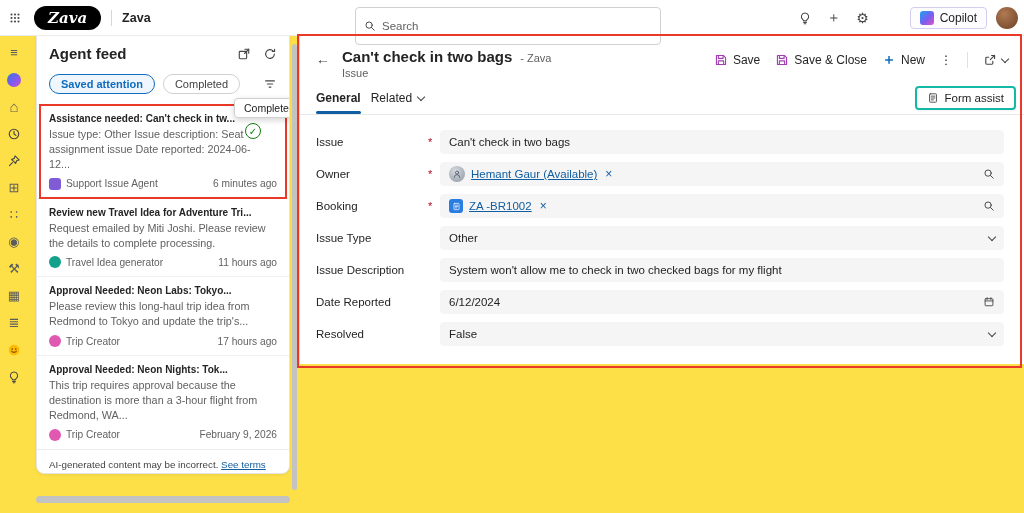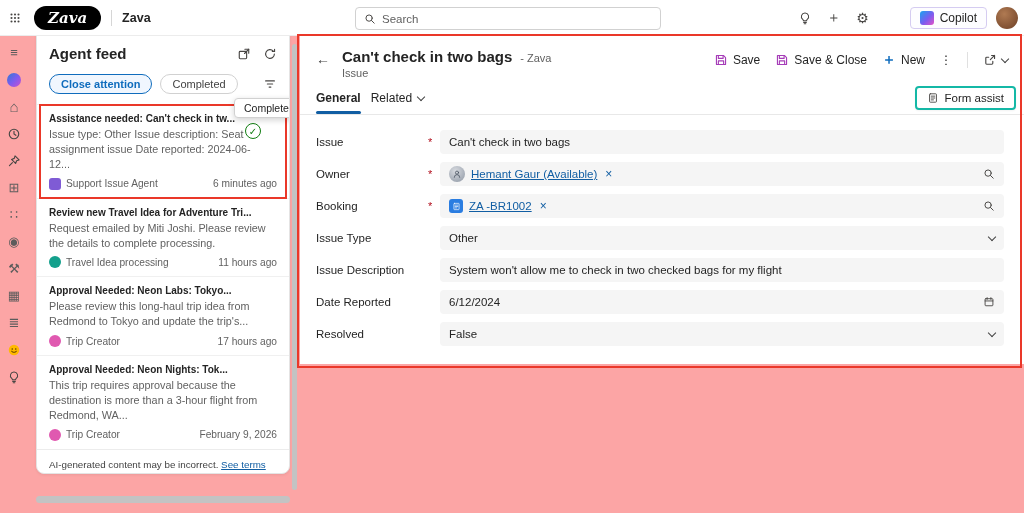--- a/index.html
+++ b/index.html
@@ -1,32 +1,32 @@
 <!DOCTYPE html>
 <html><head>
 <meta charset="utf-8">
 <style>
   * { margin:0; padding:0; box-sizing:border-box; }
   body { background:#f3f2f1; font-family:"Liberation Sans", sans-serif; }
-  .canvas { position:relative; width:1024px; height:513px; background:#fca5a5; overflow:hidden; color:#242424; }
+  .canvas { position:relative; width:1024px; height:513px; background:#fde047; overflow:hidden; color:#242424; }
 
   
   .ic { width:14px; height:14px; color:#484644; display:block; }
   .ic-sm { width:12px; height:12px; }
   .ic-purple { color:#a63db8; }
   .ic-white { color:#fff; width:9px; height:9px; }
   .chev { width:6px; height:6px; border-right:1.4px solid #424242; border-bottom:1.4px solid #424242; transform:rotate(45deg); display:inline-block; margin-top:-3px; }
 
   
   .topbar { position:absolute; left:0; top:0; right:0; height:36px; background:#fff; border-bottom:1px solid #ececec; display:flex; align-items:center; z-index:10; }
   .waffle { width:30px; display:flex; justify-content:center; cursor:pointer; color:#484644; }
   .logo-oval { background:#000; color:#fff; border-radius:15px; padding:3px 14px; font-family:"DejaVu Serif", serif; font-style:italic; font-weight:bold; font-size:15px; margin-left:4px; }
   .tb-divider { width:1px; height:16px; background:#d6d6d6; margin:0 10px; }
   .app-name { font-size:12.5px; font-weight:600; }
-  .search-wrap { position:absolute; left:355px; top:7px; width:306px; height:23px; border:1px solid #d1d1d1; border-radius:4px; background:#fff; display:flex; align-items:center; padding:0 8px; gap:6px; }
+  .search-wrap { position:absolute; left:355px; top:7px; width:306px; height:38px; border:1px solid #d1d1d1; border-radius:4px; background:#fff; display:flex; align-items:center; padding:0 8px; gap:6px; }
   .search-input { border:none; outline:none; flex:1; font-size:11.5px; font-family:inherit; color:#242424; background:transparent; }
   .search-input::placeholder { color:#616161; }
   .topbar-right { position:absolute; right:6px; top:0; height:36px; display:flex; align-items:center; gap:9px; }
   .tb-icon { width:20px; height:20px; display:flex; align-items:center; justify-content:center; font-size:14px; color:#484644; cursor:pointer; }
   .copilot-btn { display:flex; align-items:center; gap:6px; border:1px solid #d5ccf1; border-radius:4px; padding:3px 9px; background:#fdfdff; font-size:12px; cursor:pointer;margin-left:28px; }
   .copilot-logo { width:14px; height:14px; border-radius:3px; background:linear-gradient(135deg,#19a2f0,#7b5cf0 55%,#e552c5); }
   .tb-avatar { width:22px; height:22px; border-radius:50%; background:radial-gradient(circle at 38% 32%, #b07a52, #6d4026); cursor:pointer; }
 
   
   .rail { position:absolute; left:0; top:36px; width:28px; bottom:0; display:flex; flex-direction:column; align-items:center; padding-top:8px; gap:10px; }
@@ -282,21 +282,21 @@
           </span>
         <span>
             <svg class="ic">
               <use href="#i-refresh"></use>
             </svg>
           </span>
       </div>
     </div>
 
     <div class="pills">
-      <div class="pill active">Close attention</div>
+      <div class="pill active">Saved attention</div>
       <div class="pill">Completed</div>
       <div class="filter-btn">
           <svg class="ic">
             <use href="#i-filter"></use>
           </svg>
         </div>
     </div>
 
     <div class="tooltip">Complete</div>
 
@@ -310,21 +310,21 @@
         <span>Support Issue Agent</span>
         <span class="fi-time">6 minutes ago</span>
       </div>
     </div>
 
     <div class="feed-item">
       <div class="fi-title">Review new Travel Idea for Adventure Tri...</div>
       <div class="fi-desc">Request emailed by Miti Joshi. Please review the details to complete processing.</div>
       <div class="fi-foot">
         <span class="agent-dot agent-travel"></span>
-        <span>Travel Idea processing</span>
+        <span>Travel Idea generator</span>
         <span class="fi-time">11 hours ago</span>
       </div>
     </div>
 
     <div class="feed-item">
       <div class="fi-title">Approval Needed: Neon Labs: Tokyo...</div>
       <div class="fi-desc">Please review this long-haul trip idea from Redmond to Tokyo and update the trip's...</div>
       <div class="fi-foot">
         <span class="agent-dot agent-trip"></span>
         <span>Trip Creator</span>

